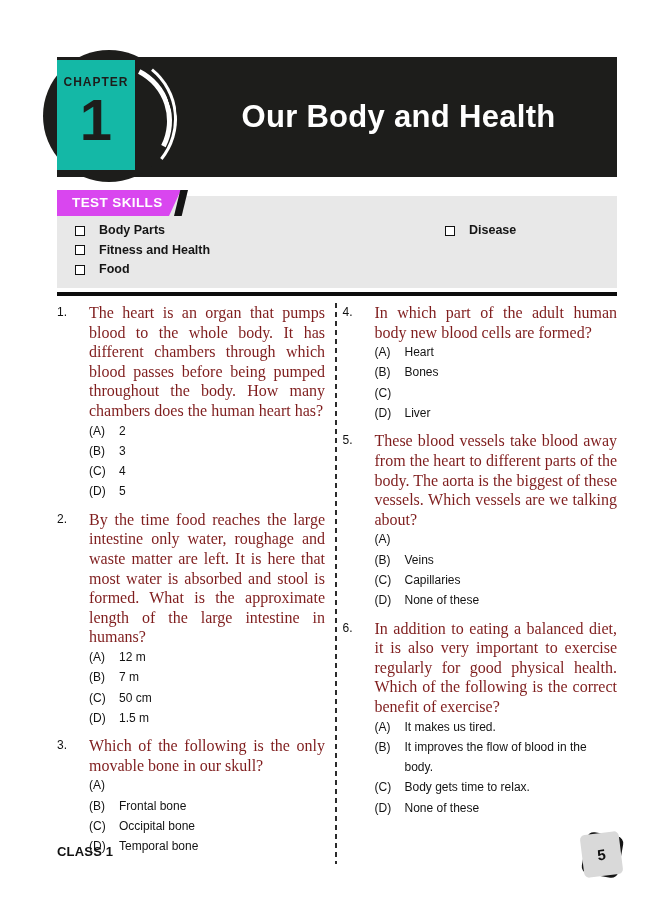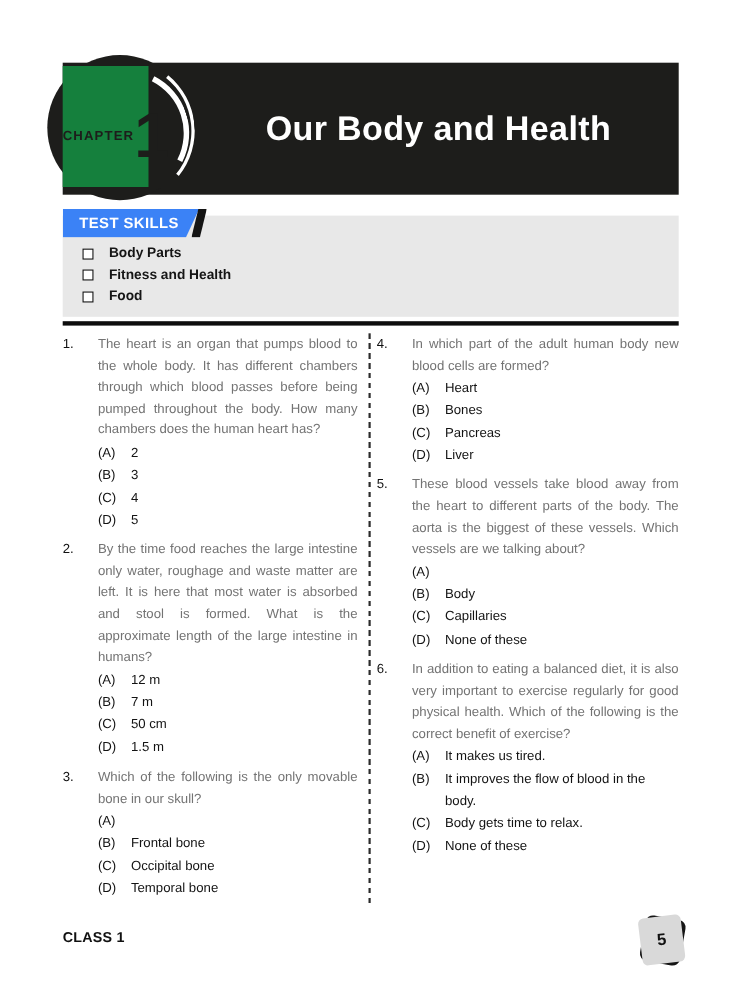--- a/index.html
+++ b/index.html
@@ -7,49 +7,49 @@
     width:672px;height:912px;background:#ffffff;
     font-family:"Liberation Sans", sans-serif;color:#111;
     position:relative;overflow:hidden;
   }
   
   .header-bar{position:absolute;left:57px;top:57px;width:560px;height:120px;background:#1d1d1b;z-index:1;}
   .emblem-circle{position:absolute;left:43px;top:50px;width:132px;height:132px;border-radius:50%;background:#1d1d1b;z-index:2;}
   .arc{position:absolute;border-radius:50%;border-style:solid;border-color:transparent;z-index:3;}
   .arc-outer{left:47px;top:54px;width:124px;height:124px;border-width:3px;border-right-color:#fff;transform:rotate(-6deg);}
   .arc-inner{left:56px;top:63px;width:106px;height:106px;border-width:5px;border-right-color:#fff;transform:rotate(-18deg);}
-  .chapter-box{position:absolute;left:57px;top:60px;width:78px;height:110px;background:#15803d;z-index:4;
-    display:flex;align-items:center;padding-top:15px;box-sizing:border-box;}
+  .chapter-box{position:absolute;left:57px;top:60px;width:78px;height:110px;background:#14b8a6;z-index:4;
+    display:flex;flex-direction:column;align-items:center;padding-top:15px;box-sizing:border-box;}
   .chapter-word{font-size:12px;font-weight:700;letter-spacing:1px;color:#1d1d1b;}
   .chapter-num{font-size:58px;font-weight:700;line-height:0.95;color:#1d1d1b;margin-top:3px;}
   .header-title{position:absolute;left:180px;top:57px;width:437px;height:120px;z-index:5;
     display:flex;align-items:center;justify-content:center;color:#ffffff;font-size:31px;font-weight:700;letter-spacing:0.3px;}
   
   .skills-panel{position:absolute;left:57px;top:196px;width:560px;height:92px;background:#e8e8e8;z-index:1;}
-  .skills-tab{position:absolute;left:57px;top:190px;width:124px;height:26px;background:#3b82f6;z-index:3;
+  .skills-tab{position:absolute;left:57px;top:190px;width:124px;height:26px;background:#d946ef;z-index:3;
     clip-path:polygon(0 0,100% 0,calc(100% - 12px) 100%,0 100%);
     color:#fff;font-weight:700;font-size:13.5px;line-height:26px;padding-left:15px;box-sizing:border-box;letter-spacing:0.4px;}
   .skills-tab-tip{position:absolute;left:174px;top:190px;width:14px;height:26px;background:#141414;z-index:3;
     clip-path:polygon(45% 0,100% 0,55% 100%,0 100%);}
   .skills-cols{position:absolute;left:75px;top:221px;width:542px;display:flex;z-index:2;}
   .skills-col-left{width:370px;}
   .skills-col-right{flex:1;}
   .skill-item{display:flex;align-items:flex-start;line-height:19.5px;font-size:12.5px;font-weight:700;color:#151515;}
   .checkbox{width:8px;height:8px;border:1.7px solid #111;margin:4.5px 14px 0 0;flex:none;background:#fff;}
   .rule{position:absolute;left:57px;top:292px;width:560px;height:3.5px;background:#0d0d0d;}
   
   .questions{position:absolute;left:57px;top:303px;width:560px;display:flex;align-items:stretch;}
   .q-col-left{width:268px;}
   .q-divider{width:1.5px;margin-left:10px;margin-right:6px;
     background:repeating-linear-gradient(to bottom,#2b2b2b 0 5px,transparent 5px 9px);}
   .q-col-right{flex:1;}
   .q{display:flex;margin-bottom:8px;}
   .q-num{flex:none;width:32px;font-size:12px;line-height:19.6px;}
   .q-body{flex:1;min-width:0;}
-  .q-text{text-align:justify;font-size:12px;line-height:19.6px;color:#737373;}
+  .q-text{text-align:justify;font-size:16px;line-height:19.6px;color:#7f1d1d;font-family:Liberation Serif, serif;}
   .opt{display:flex;font-size:12px;line-height:20.3px;color:#131313;}
   .opt-label{flex:none;width:30px;}
   .opt-text{flex:1;}
   
   .footer-class{position:absolute;left:57px;top:844px;font-size:13px;font-weight:700;letter-spacing:0.2px;color:#111;}
   .page-badge{position:absolute;left:582px;top:833px;width:39px;height:43px;z-index:1;}
   .badge-shadow{position:absolute;left:2px;top:1px;width:37px;height:42px;background:#151515;border-radius:7px;transform:rotate(10deg);}
   .badge-face{position:absolute;left:0;top:0;width:39px;height:43px;background:#d9d9d9;border-radius:5px;transform:rotate(-7deg);
     display:flex;align-items:center;justify-content:center;font-size:15px;font-weight:700;color:#111;}
 </style>
@@ -78,20 +78,24 @@
     <div class="skill-item">
       <span class="checkbox"></span>
       <span>Fitness and Health</span>
     </div>
     <div class="skill-item">
       <span class="checkbox"></span>
       <span>Food</span>
     </div>
   </div>
   <div class="skills-col-right">
+    <div class="skill-item">
+      <span class="checkbox"></span>
+      <span>Disease</span>
+    </div>
   </div>
 </div>
 <div class="rule"></div>
 
 <div class="questions">
   <div class="q-col-left">
 
     <div class="q">
       <div class="q-num">1.</div>
       <div class="q-body">
@@ -180,41 +184,40 @@
           <div class="opt">
             <span class="opt-label">(A)</span>
             <span class="opt-text">Heart</span>
           </div>
           <div class="opt">
             <span class="opt-label">(B)</span>
             <span class="opt-text">Bones</span>
           </div>
           <div class="opt">
             <span class="opt-label">(C)</span>
-            <span class="opt-text">Pancreas</span>
           </div>
           <div class="opt">
             <span class="opt-label">(D)</span>
             <span class="opt-text">Liver</span>
           </div>
         </div>
       </div>
     </div>
 
     <div class="q">
       <div class="q-num">5.</div>
       <div class="q-body">
         <div class="q-text">These blood vessels take blood away from the heart to different parts of the body. The aorta is the biggest of these vessels. Which vessels are we talking about?</div>
         <div class="q-opts">
           <div class="opt">
             <span class="opt-label">(A)</span>
           </div>
           <div class="opt">
             <span class="opt-label">(B)</span>
-            <span class="opt-text">Body</span>
+            <span class="opt-text">Veins</span>
           </div>
           <div class="opt">
             <span class="opt-label">(C)</span>
             <span class="opt-text">Capillaries</span>
           </div>
           <div class="opt">
             <span class="opt-label">(D)</span>
             <span class="opt-text">None of these</span>
           </div>
         </div>

